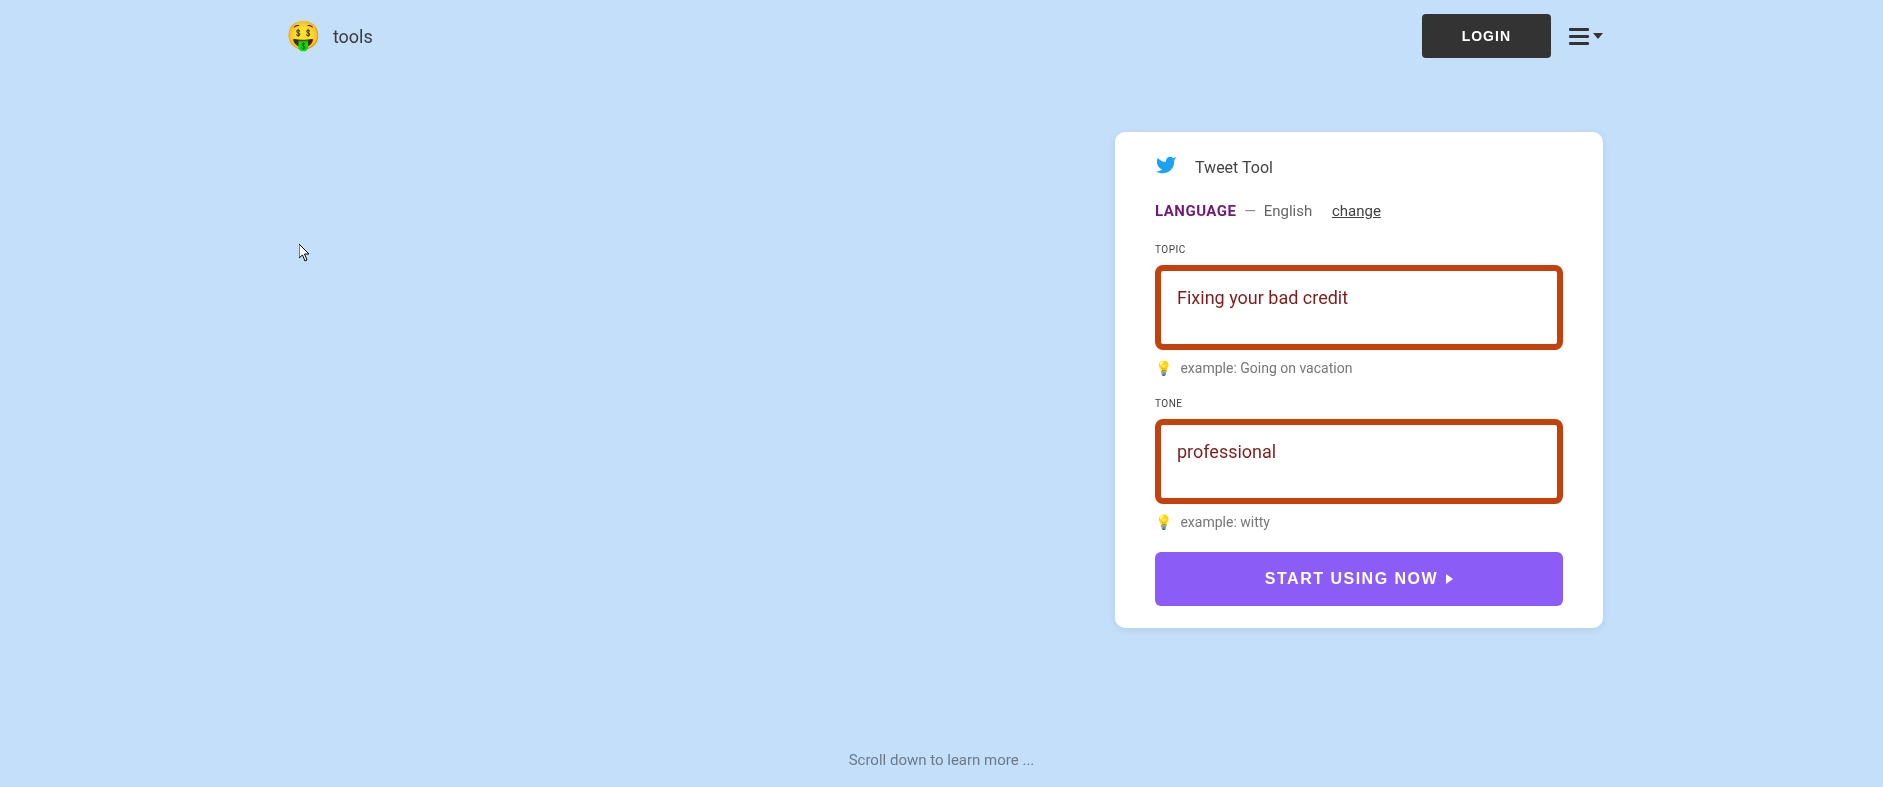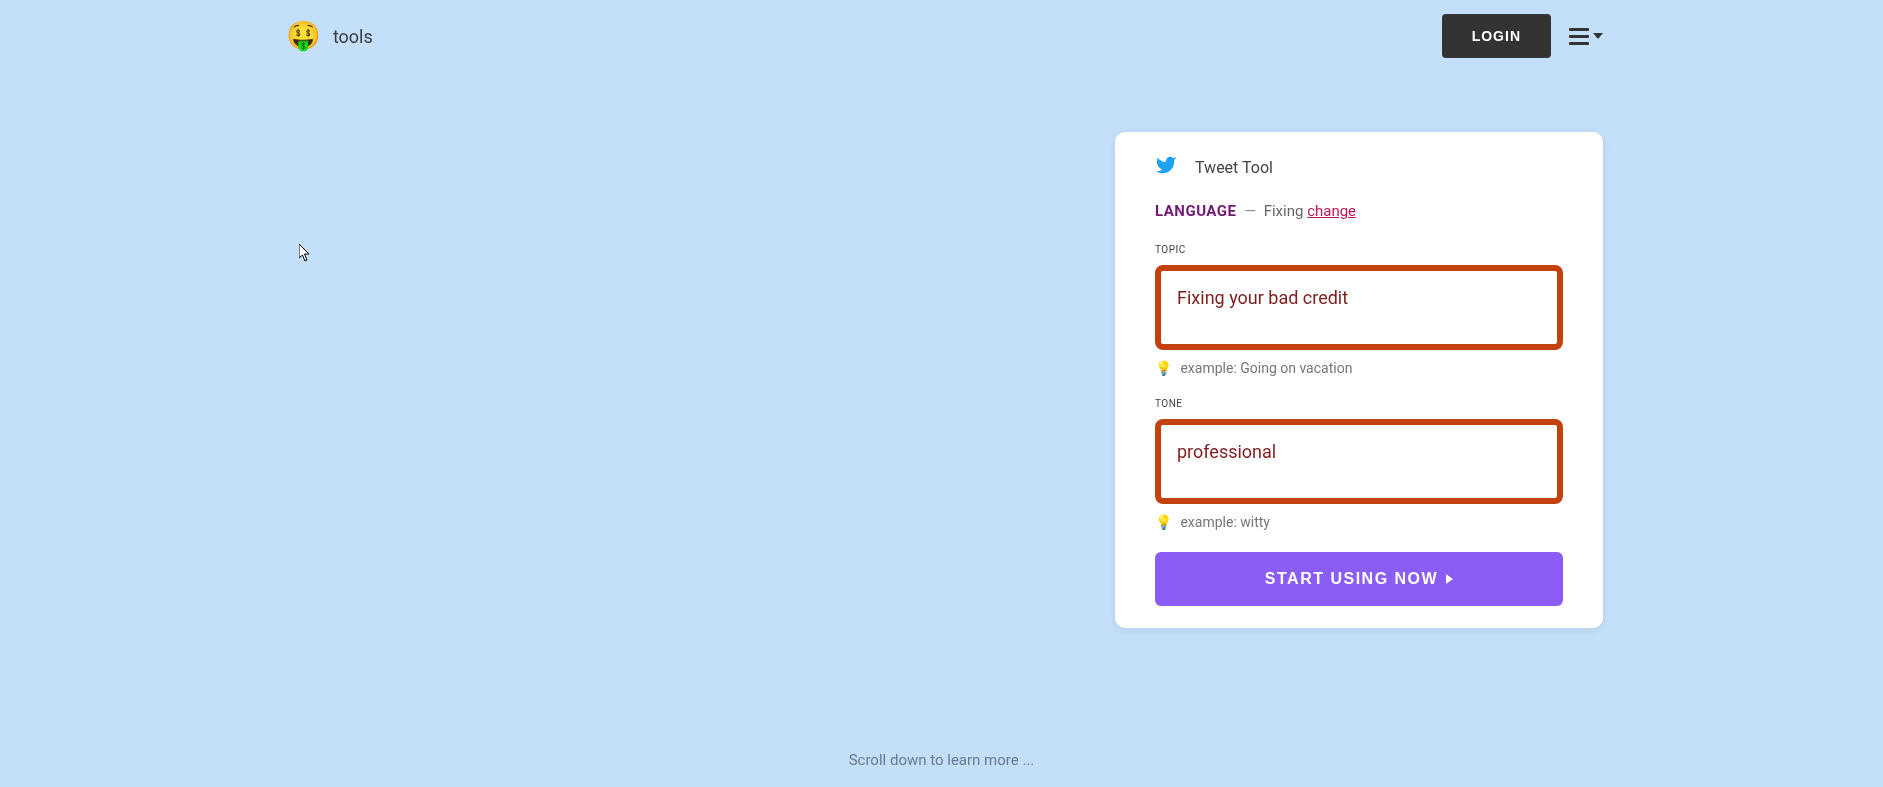--- a/index.html
+++ b/index.html
@@ -33,21 +33,21 @@
 }
 .header-right {
   display: flex;
   align-items: center;
   gap: 18px;
 }
 .login-btn {
   background: #333;
   color: #fff;
   border: none;
-  padding: 14px 30px;
+  padding: 14px 40px;
   font-size: 14px;
   font-weight: 700;
   letter-spacing: 1px;
   border-radius: 4px;
   cursor: pointer;
 }
 .menu-toggle {
   display: flex;
   align-items: center;
   gap: 4px;
@@ -128,23 +128,23 @@
   color: #701a75;
 }
 .lang-sep {
   color: #888;
   margin: 0 4px;
 }
 .lang-value {
   color: #666;
 }
 .lang-change {
-  color: #be185d;
+  color: #404040;
   text-decoration: underline;
-  margin-left: 0;
+  margin-left: 16px;
   cursor: pointer;
 }
 .field-group {
   margin-bottom: 22px;
 }
 .field-label {
   font-size: 10px;
   color: #404040;
   letter-spacing: 0.5px;
   margin-bottom: 10px;
@@ -240,21 +240,21 @@
         <span class="twitter-icon">
           <svg width="22" height="22" viewBox="0 0 24 24" fill="currentColor">
               <path d="M23 3a10.9 10.9 0 01-3.14 1.53 4.48 4.48 0 00-7.86 3v1A10.66 10.66 0 013 4s-4 9 5 13a11.64 11.64 0 01-7 2c9 5 20 0 20-11.5a4.5 4.5 0 00-.08-.83A7.72 7.72 0 0023 3z"></path>
             </svg>
         </span>
         <span class="card-title">Tweet Tool</span>
       </div>
       <div class="lang-row">
         <span class="lang-label">LANGUAGE</span>
         <span class="lang-sep"> — </span>
-        <span class="lang-value">Fixing</span>
+        <span class="lang-value">English</span>
         <a class="lang-change">change</a>
       </div>
 
       <div class="field-group">
         <label class="field-label">TOPIC</label>
         <input type="text" class="field-input" value="Fixing your bad credit" style="">
         <div class="field-hint">
           <span class="bulb">💡</span>
           <span>example: Going on vacation</span>
         </div>

